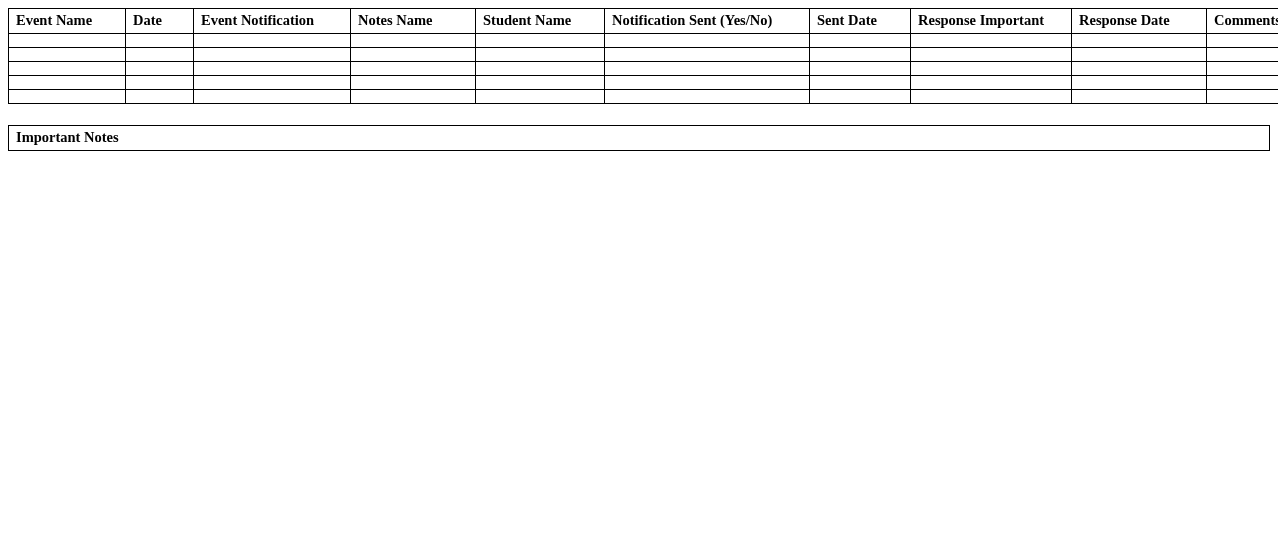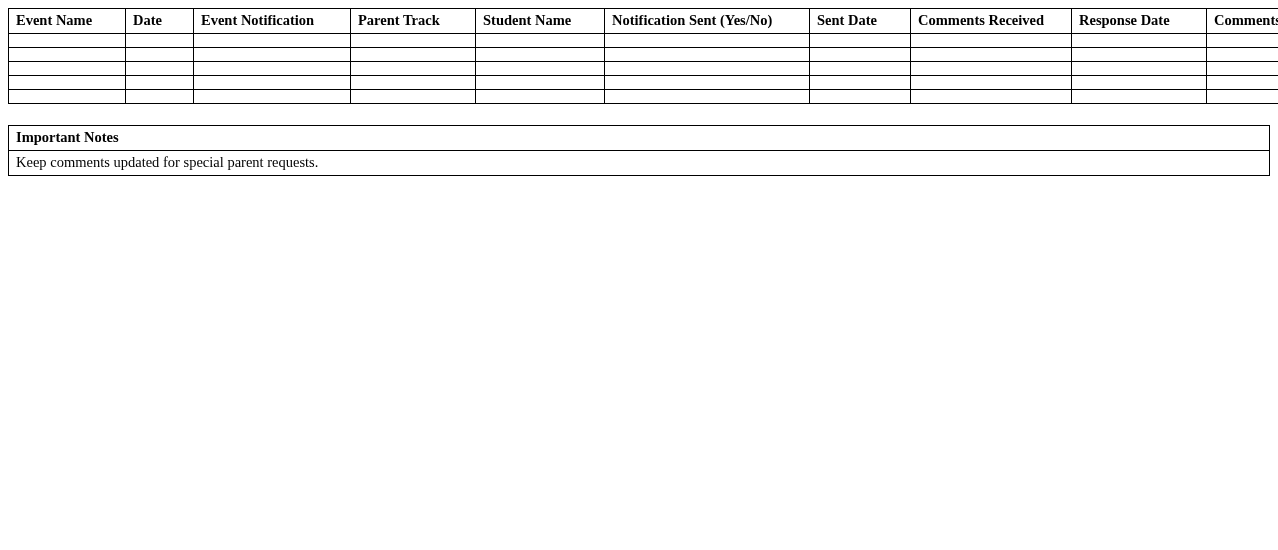--- a/index.html
+++ b/index.html
@@ -77,25 +77,25 @@
 <body>
 
 <div class="page">
 
   <table class="grid main-table">
     <thead>
       <tr>
         <th class="c0">Event Name</th>
         <th class="c1">Date</th>
         <th class="c2">Event Notification</th>
-        <th class="c3">Parent Track</th>
+        <th class="c3">Notes Name</th>
         <th class="c4">Student Name</th>
         <th class="c5">Notification Sent (Yes/No)</th>
         <th class="c6">Sent Date</th>
-        <th class="c7">Comments Received</th>
+        <th class="c7">Response Important</th>
         <th class="c8">Response Date</th>
         <th class="c9">Comments/Follow-Up</th>
       </tr>
     </thead>
     <tbody>
       <tr class="empty-row">
         <td class="c0"></td>
         <td class="c1"></td>
         <td class="c2"></td>
         <td class="c3"></td>
@@ -159,19 +159,16 @@
 
   <div class="spacer"></div>
 
   <table class="grid notes-table">
     <thead>
       <tr>
         <th>Important Notes</th>
       </tr>
     </thead>
     <tbody>
-      <tr>
-        <td>Keep comments updated for special parent requests.</td>
-      </tr>
     </tbody>
   </table>
 
 </div>
 
 </body></html>

